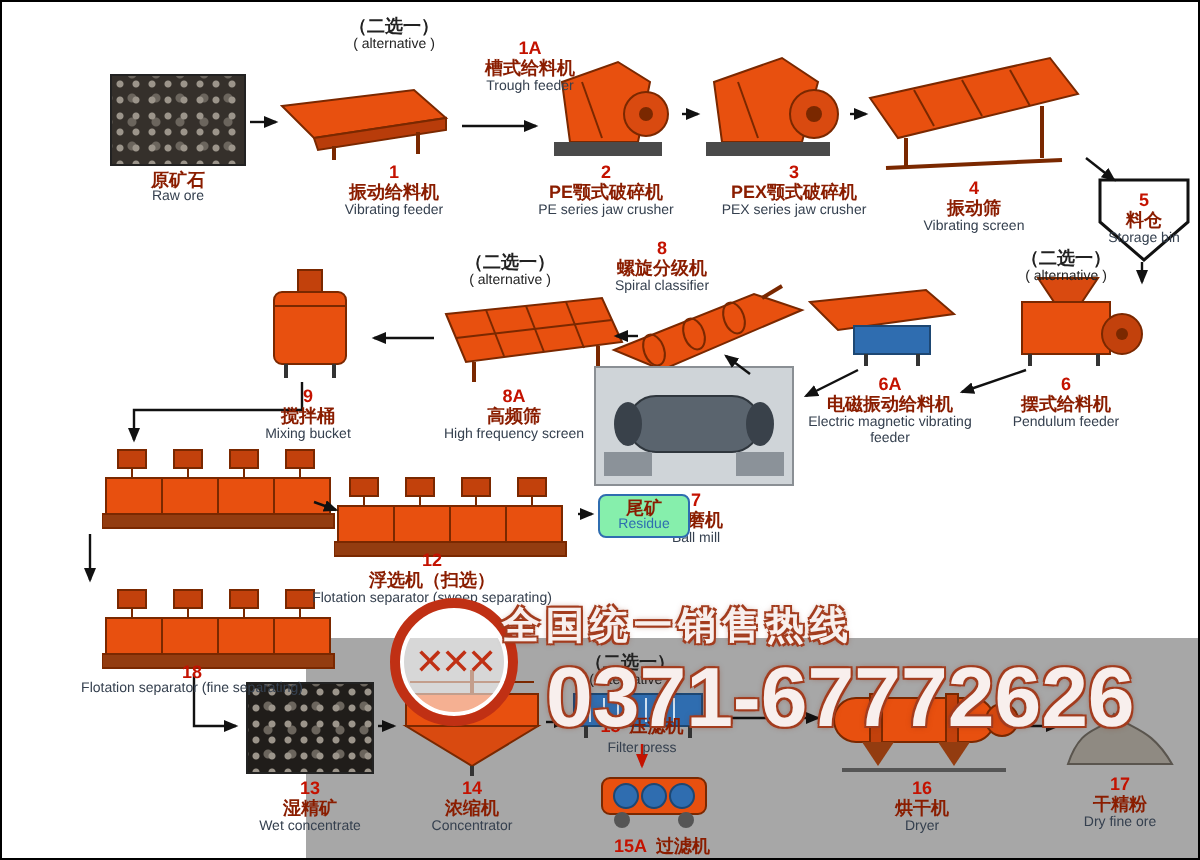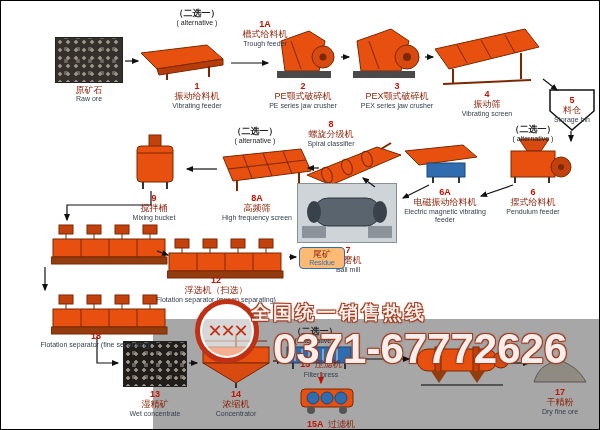--- a/index.html
+++ b/index.html
@@ -9,29 +9,29 @@
   .machine{position:absolute;z-index:2}
   .photo{position:absolute;z-index:2;border:1px solid #222;
     background-color:#35302b;
     background-image:radial-gradient(circle,#9b948a 0 1.5px,transparent 2px),
                      radial-gradient(circle,#6b655d 0 2px,transparent 2.5px);
     background-size:8px 8px,12px 12px;background-position:0 0,4px 5px}
   .photo.dark{background-color:#201d1a}
 
   .label{position:absolute;text-align:center;line-height:1.15;z-index:5}
   .label .num{font-weight:bold;font-size:9px;color:#c41200}
-  .label .zh{font-weight:normal;font-size:9px;color:#8a1d00}
+  .label .zh{font-weight:bold;font-size:9px;color:#8a1d00}
   .label .en{font-size:7px;color:#35404f}
   .label.compact .num,.label.compact .zh{display:inline}
 
   .alt{position:absolute;text-align:center;line-height:1.1;z-index:5}
   .alt .azh{font-weight:bold;font-size:9px;color:#222}
   .alt .aen{font-size:7px;color:#222}
 
-  .residue-box{border:1px solid #2f6db0;border-radius:4px;padding:1px 3px;background:#fdba74}
+  .residue-box{border:1px solid #2f6db0;border-radius:4px;padding:1px 3px;background:#86efac}
   .residue-box .en{color:#2f6db0}
   #band{position:absolute;left:152px;top:318px;width:447px;height:111px;background:#a7a7a7;z-index:1}
 
   #logo{position:absolute;left:194px;top:298px;width:64px;height:64px;border:5px solid #c03014;
     border-radius:50%;background:rgba(255,255,255,.55);z-index:7;display:flex;align-items:center;
     justify-content:center;box-shadow:inset 0 0 0 2px #fff}
   #logo .glyphs{color:#c03014;font-weight:bold;font-size:18px;letter-spacing:-2px}
 
   .wm{position:absolute;z-index:8;font-weight:bold;color:rgba(255,255,255,.92);
     text-shadow:-1px -1px 0 #a33c1e,1px -1px 0 #a33c1e,-1px 1px 0 #a33c1e,1px 1px 0 #a33c1e,0 0 3px rgba(130,40,15,.6)}
@@ -428,20 +428,25 @@
     <div class="num">14</div>
       <div class="zh">浓缩机</div>
       <div class="en">Concentrator</div>
   </div>
   <div class="label compact" style="left:286px;top:352px;width:68px">
     <div class="num">15</div> <div class="zh">压滤机</div><div class="en">Filter press</div>
   </div>
   <div class="label compact" style="left:294px;top:412px;width:72px">
     <div class="num">15A</div> <div class="zh">过滤机</div>
   </div>
+  <div class="label" style="left:424px;top:388px;width:72px">
+    <div class="num">16</div>
+      <div class="zh">烘干机</div>
+      <div class="en">Dryer</div>
+  </div>
   <div class="label" style="left:526px;top:386px;width:66px">
     <div class="num">17</div>
       <div class="zh">干精粉</div>
       <div class="en">Dry fine ore</div>
   </div>
 
   <div id="logo">
     <span class="glyphs">✕✕✕</span>
   </div>
   <div class="wm" id="wm1">全国统一销售热线</div>

